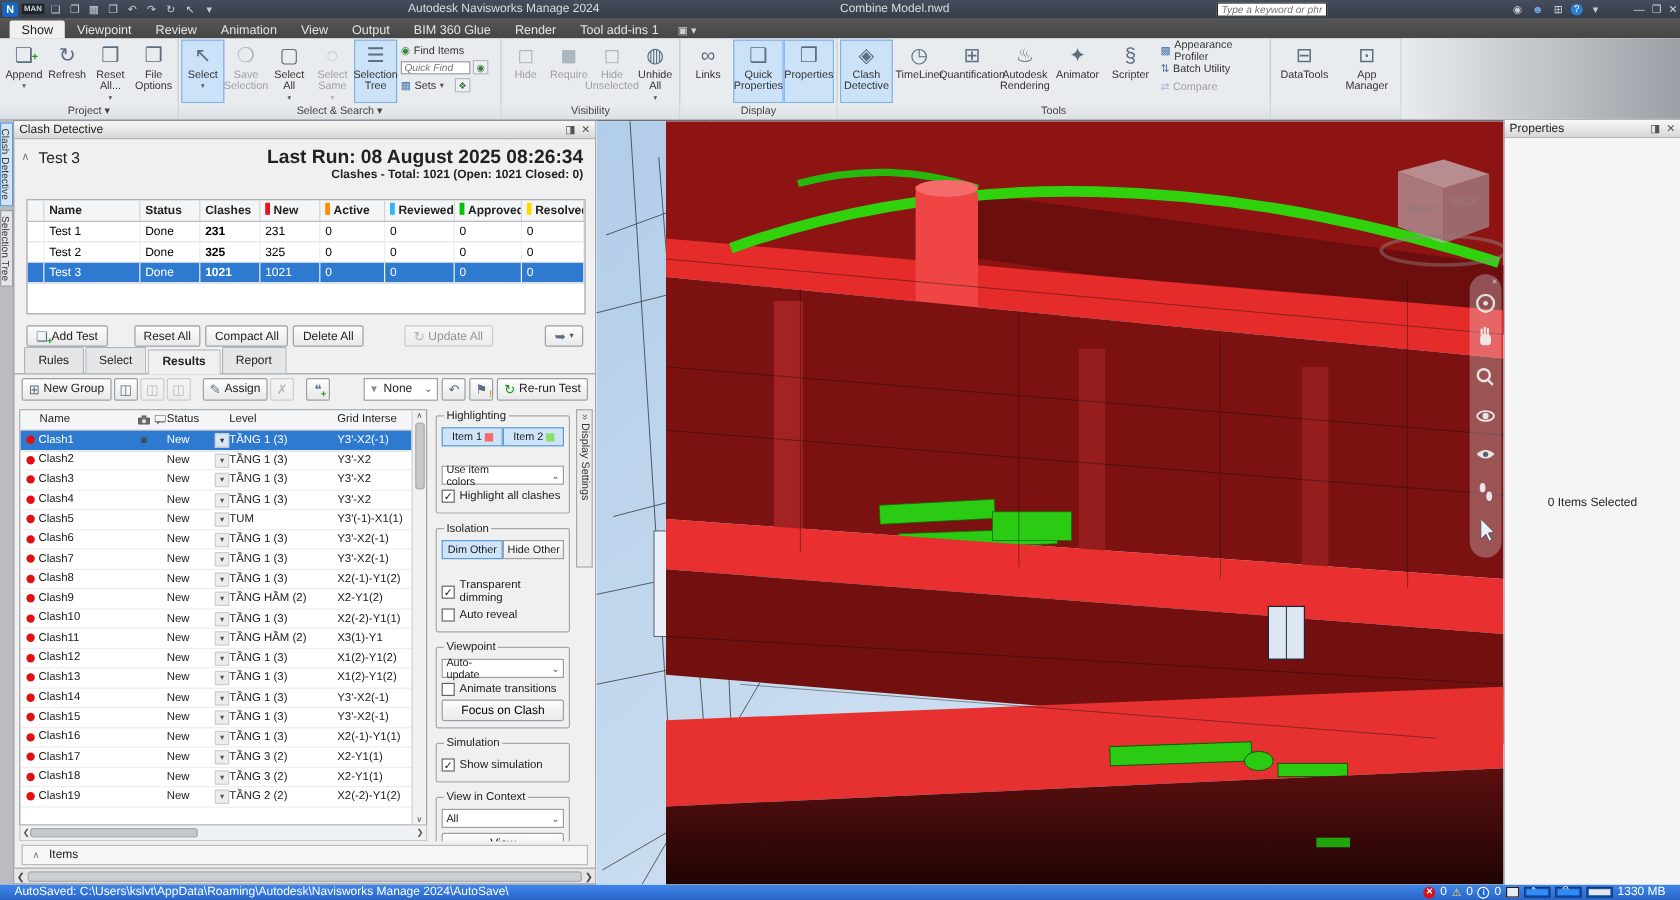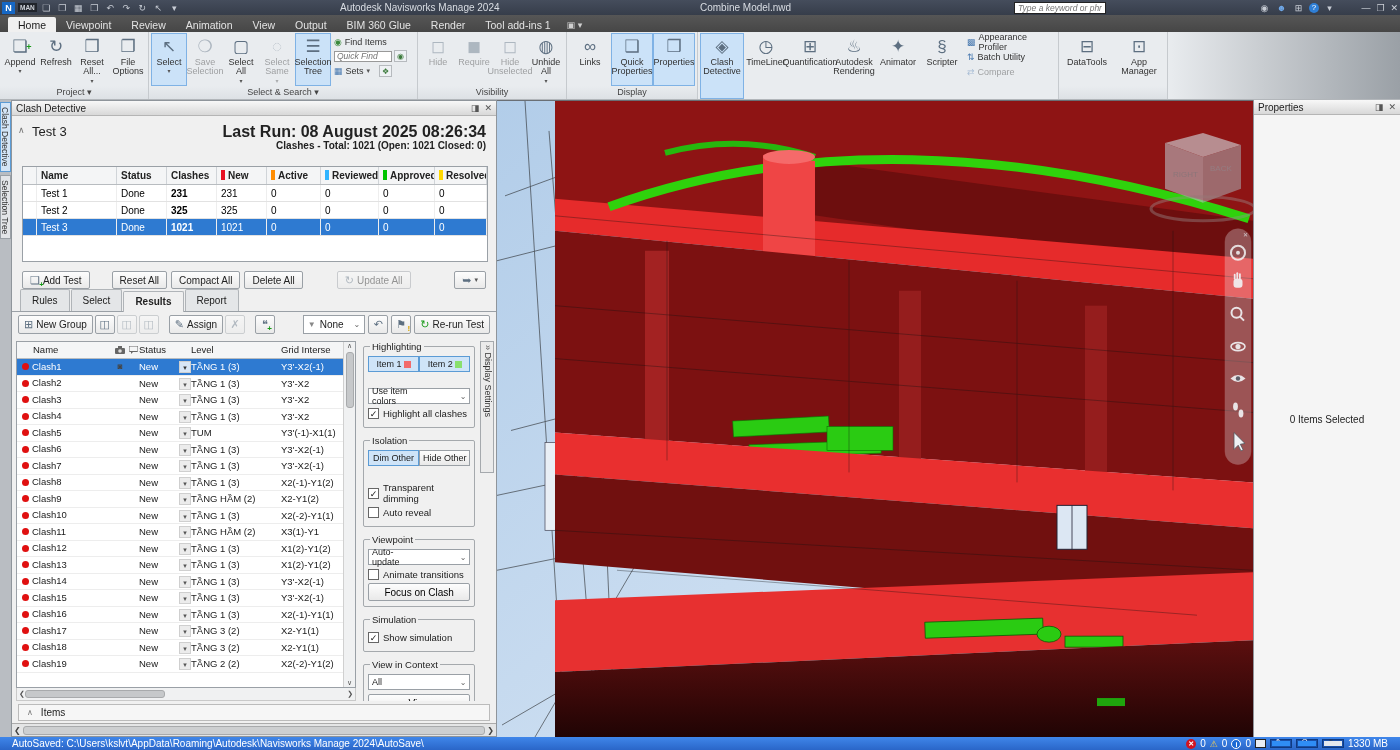--- a/index.html
+++ b/index.html
@@ -185,21 +185,21 @@
     <span class="qico">▾</span>
   </div>
   <div class="winbtns">
     <span>—</span>
     <span>❐</span>
     <span>✕</span>
   </div>
 </div>
 
 <div class="tabbar">
-  <span class="rtab active">Home</span>
+  <span class="rtab active">Show</span>
     <span class="rtab">Viewpoint</span>
     <span class="rtab">Review</span>
     <span class="rtab">Animation</span>
     <span class="rtab">View</span>
     <span class="rtab">Output</span>
     <span class="rtab">BIM 360 Glue</span>
     <span class="rtab">Render</span>
     <span class="rtab">Tool add-ins 1</span>
   <span class="rtab-extra">▣ ▾</span>
 </div>
@@ -357,20 +357,21 @@
           <div class="rsmall">
             <span class="sg">⇅</span>
             <span>Batch Utility</span>
           </div>
           <div class="rsmall disabled">
             <span class="sg">⇄</span>
             <span>Compare</span>
           </div>
       </div>
     </div>
+    <div class="rglabel">Tools</div>
   </div>
 
   <div class="rgroup">
     <div class="rbtns">
       <div class="rbtn" style="width:52px">
           <span class="rico"><span>⊟</span></span>
           <span class="rlab">DataTools</span>
         </div>
         <div class="rbtn" style="width:52px">
           <span class="rico"><span>⊡</span></span>

